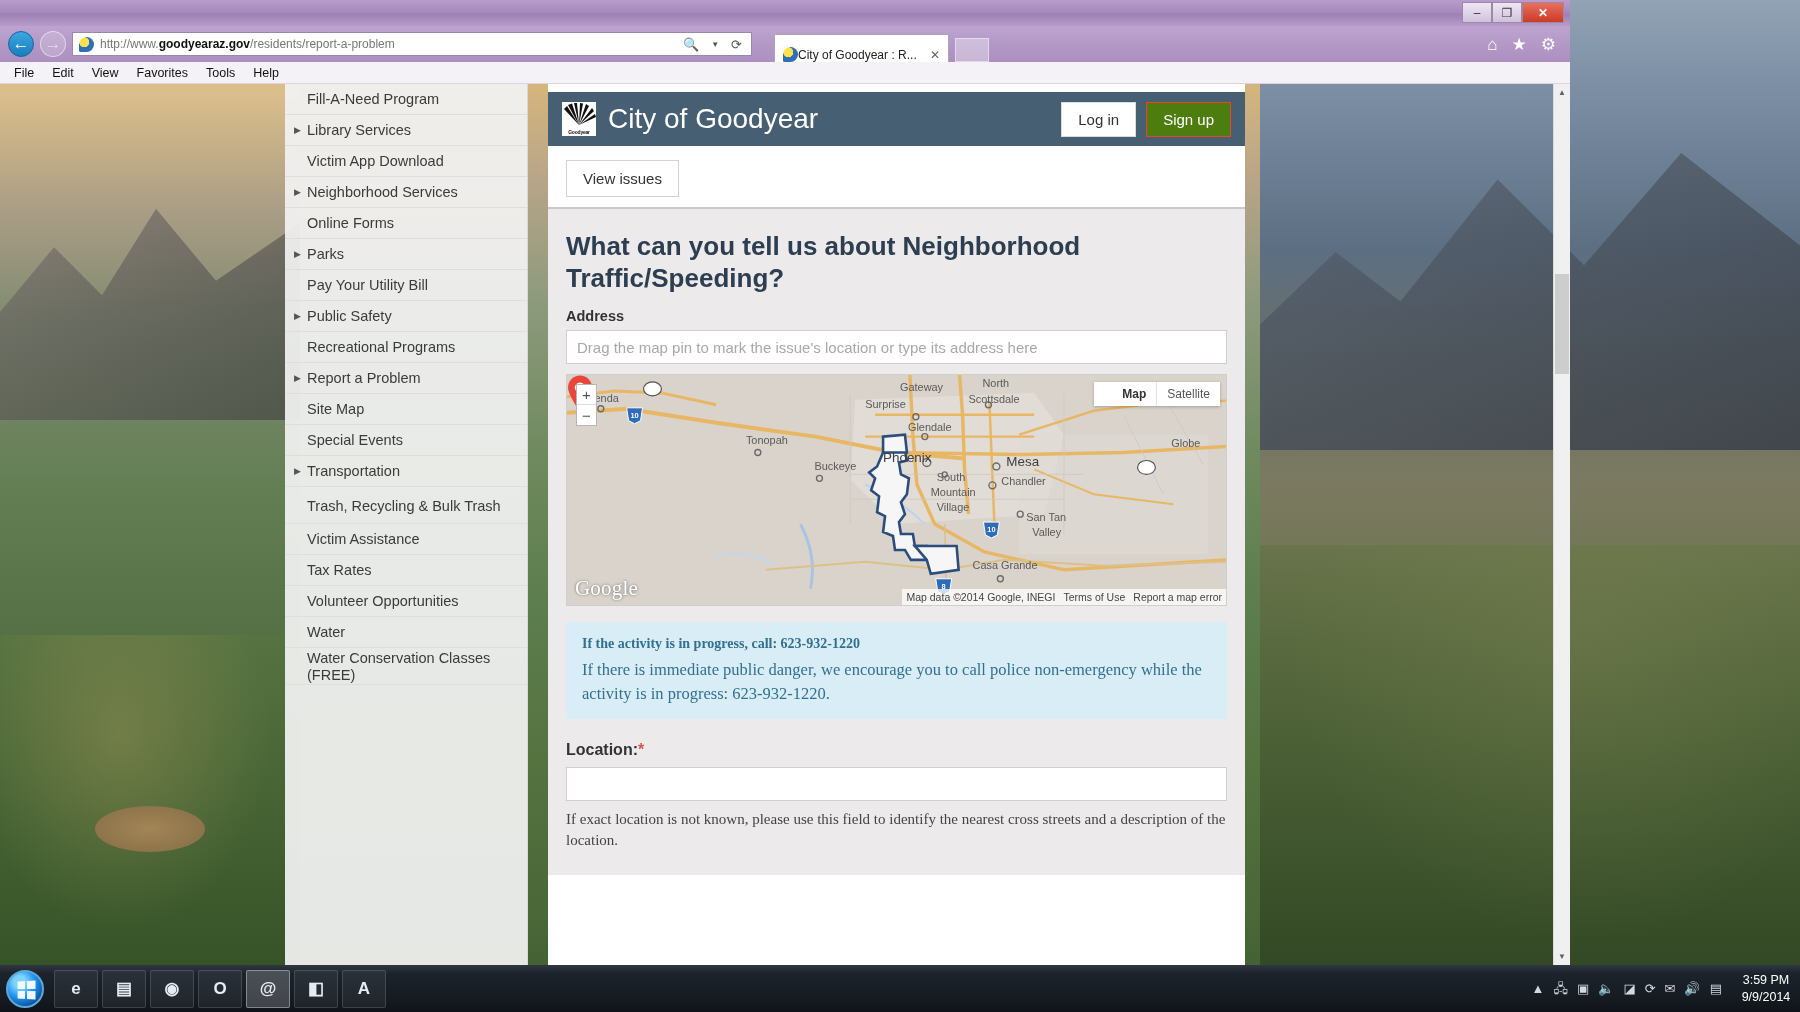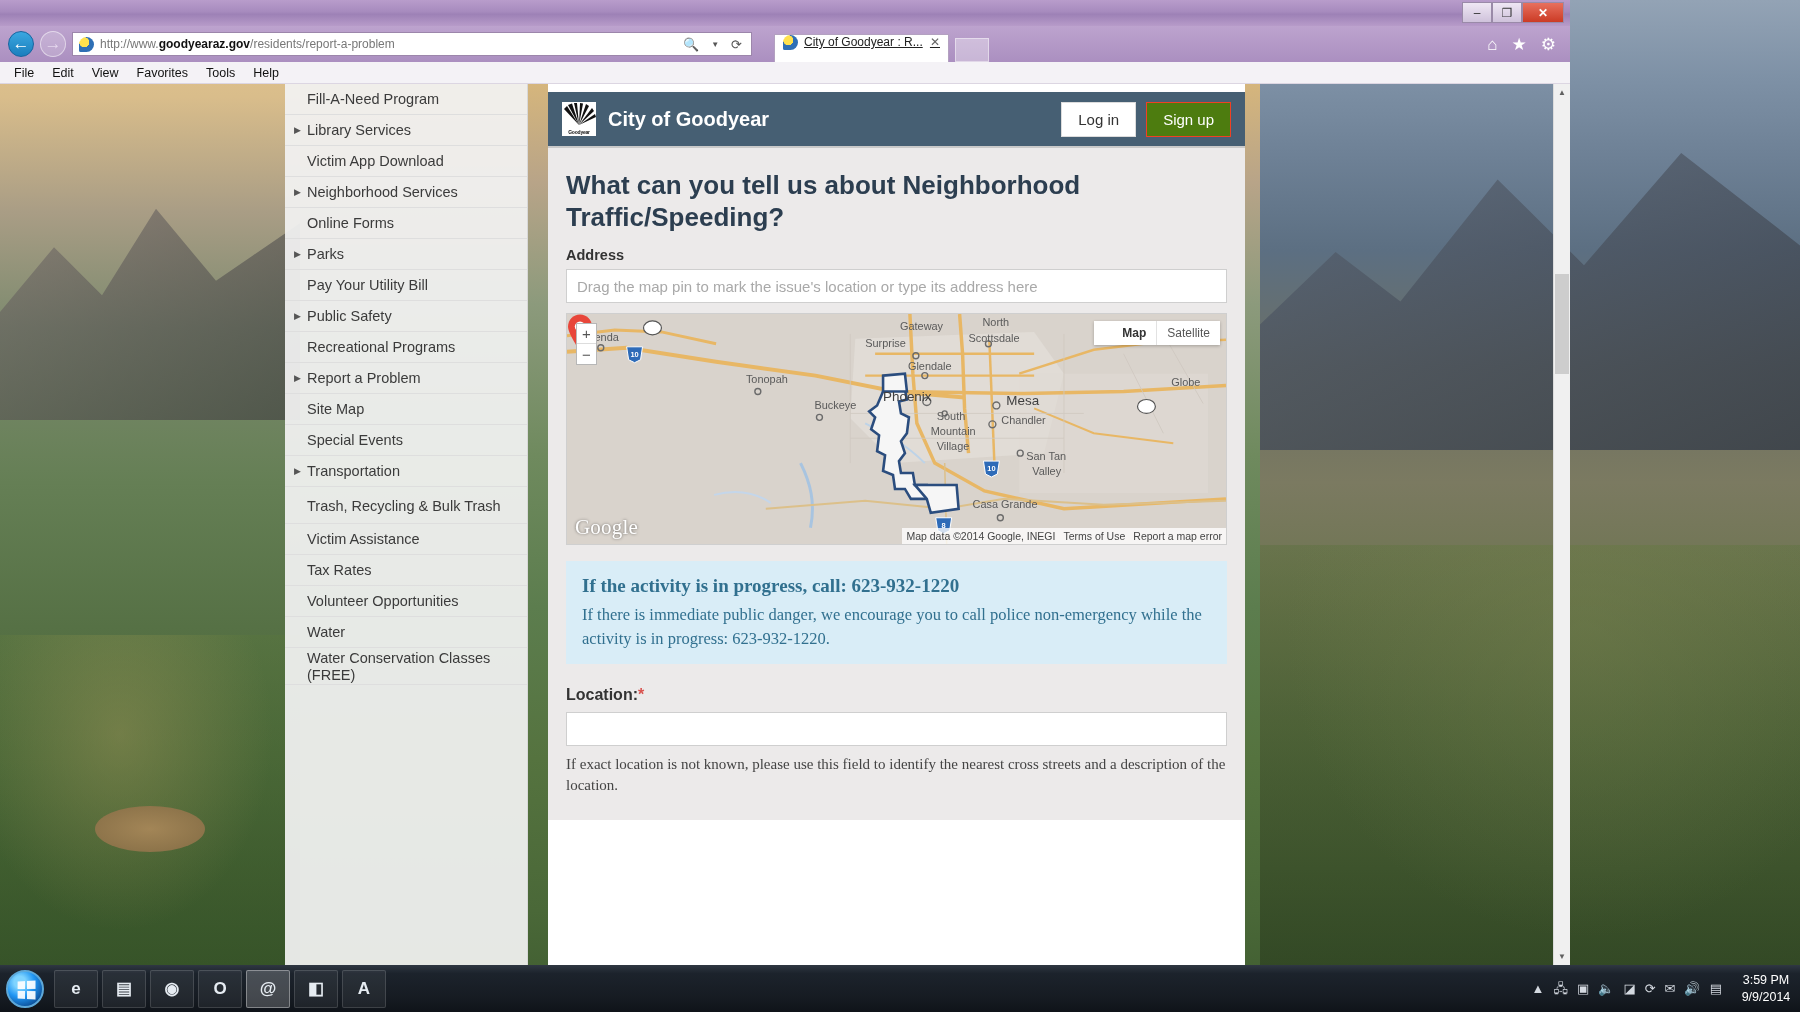--- a/index.html
+++ b/index.html
@@ -107,22 +107,22 @@
     border-radius: 50% 50% 50% 10%;
   }
   .addr-text { flex:1; font-size: 12px; color:#777; white-space:nowrap; overflow:hidden; }
   .addr-text b { color:#111; font-weight:600; }
   .addr-ico { font-size: 13px; color:#555; padding:0 3px; cursor:pointer; }
 
   .tabstrip-spacer { width: 10px; }
   .tab {
     height: 28px; min-width: 175px; max-width: 175px;
     background:#fff; border:1px solid #b3a1c0; border-bottom:none;
-    display:flex; align-items:flex-start; gap:6px; padding: 0 8px;
-    font-size: 12px; color:#222; margin-top: 8px; cursor:pointer;text-decoration:underline;
+    display:flex; align-items:flex-end; padding: 0 8px;
+    font-size: 12px; color:#222; margin-top: 8px; cursor:pointer;
   }
   .tab .tab-title { flex:1; white-space:nowrap; overflow:hidden; text-overflow:ellipsis; }
   .tab .tab-x { color:#666; font-size: 12px; cursor:pointer; }
   .tab-new {
     width: 34px; height: 24px; margin-top: 12px;
     background: rgba(255,255,255,.35); border:1px solid rgba(255,255,255,.45);
     cursor:pointer;
   }
   .nav-right { margin-left:auto; display:flex; align-items:center; gap: 14px; padding-right: 6px; }
   .nav-right .gi { font-size: 17px; color:#fff; cursor:pointer; line-height:1; }
@@ -168,21 +168,21 @@
   }
   .gy-logo {
     width: 34px; height: 34px; background:#fff; flex:none;
     position:relative; overflow:hidden;
   }
   .gy-logo .rays { position:absolute; left:0; top:1px; width:34px; height:22px; }
   .gy-logo .wordmark {
     position:absolute; bottom:1px; left:0; right:0; text-align:center;
     font-size: 5px; font-weight:bold; color:#111; letter-spacing:-.2px;
   }
-  .gy-title { color:#fff; font-size: 20px; margin-left: 12px; font-weight: 700; }
+  .gy-title { color:#fff; font-size: 28px; margin-left: 12px; font-weight: 400; }
   .gy-actions { margin-left:auto; display:flex; gap: 10px; align-items:center; }
   .btn-login {
     background:#fff; color:#333; border:1px solid #dcdcdc;
     font-size: 15px; padding: 8px 16px; cursor:pointer;
   }
   .btn-signup {
     background:#4d7c0f; color:#fff; border:1px solid #f04124;
     font-size: 15px; padding: 8px 16px; cursor:pointer;
   }
 
@@ -250,21 +250,21 @@
   }
   .city-label { font-family:"Liberation Sans", sans-serif; fill:#5a5a5a; font-size:11px; }
   .city-label.big { font-size: 13.5px; fill:#3f3f3f; }
   .hwy-num { font-family:"Liberation Sans", sans-serif; font-size:7.5px; fill:#fff; font-weight:bold; text-anchor:middle;}
 
   
   .callout {
     margin-top: 16px; background:#d9edf7; padding: 14px 16px;
     font-family: "Liberation Serif", serif; color:#31708f;
   }
-  .callout .c-title { font-weight:bold; font-size: 19px; margin-bottom: 6px; }
+  .callout .c-title { font-weight:bold; font-size: 14px; margin-bottom: 6px; }
   .callout .c-body { font-size: 16.5px; line-height: 1.42; }
 
   .loc-label { margin-top: 22px; font-size: 16px; font-weight:bold; color:#333; }
   .loc-label .req { color:#d9534f; }
   .loc-input { margin-top: 8px; height: 34px; }
   .loc-help {
     margin-top: 8px; font-family:"Liberation Serif", serif;
     font-size: 15px; color:#444; line-height: 1.38;
   }
 
@@ -474,20 +474,23 @@
           </svg>
           <div class="wordmark">Goodyear</div>
         </div>
         <div class="gy-title">City of Goodyear</div>
         <div class="gy-actions">
           <button class="btn-login">Log in</button>
           <button class="btn-signup">Sign up</button>
         </div>
       </div>
 
+      <div class="subbar">
+        <button class="btn-viewissues">View issues</button>
+      </div>
 
       <div class="form-panel">
 
         <div class="form-title">What can you tell us about Neighborhood Traffic/Speeding?</div>
 
         <div class="field-label">Address</div>
         <input class="text-input" type="text" placeholder="Drag the map pin to mark the issue's location or type its address here" style="">
 
         
         <div class="map">

